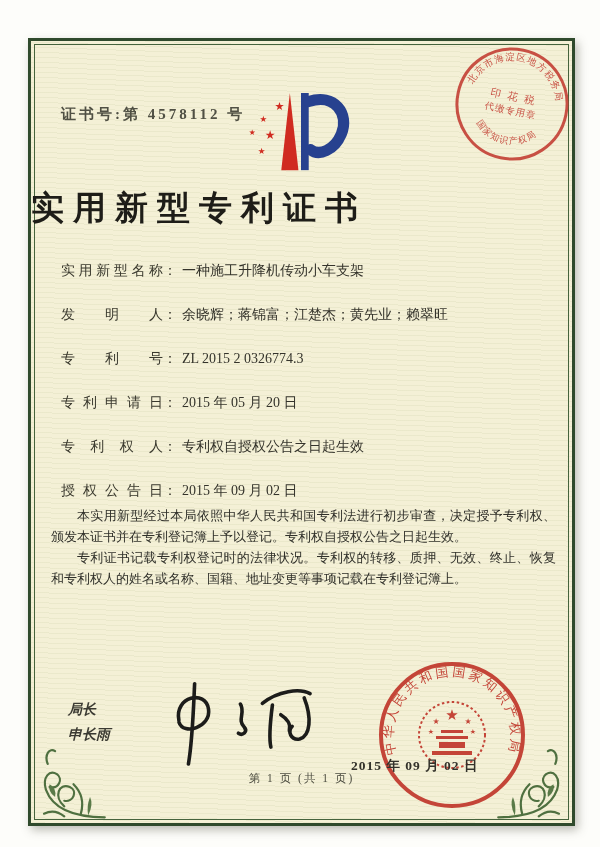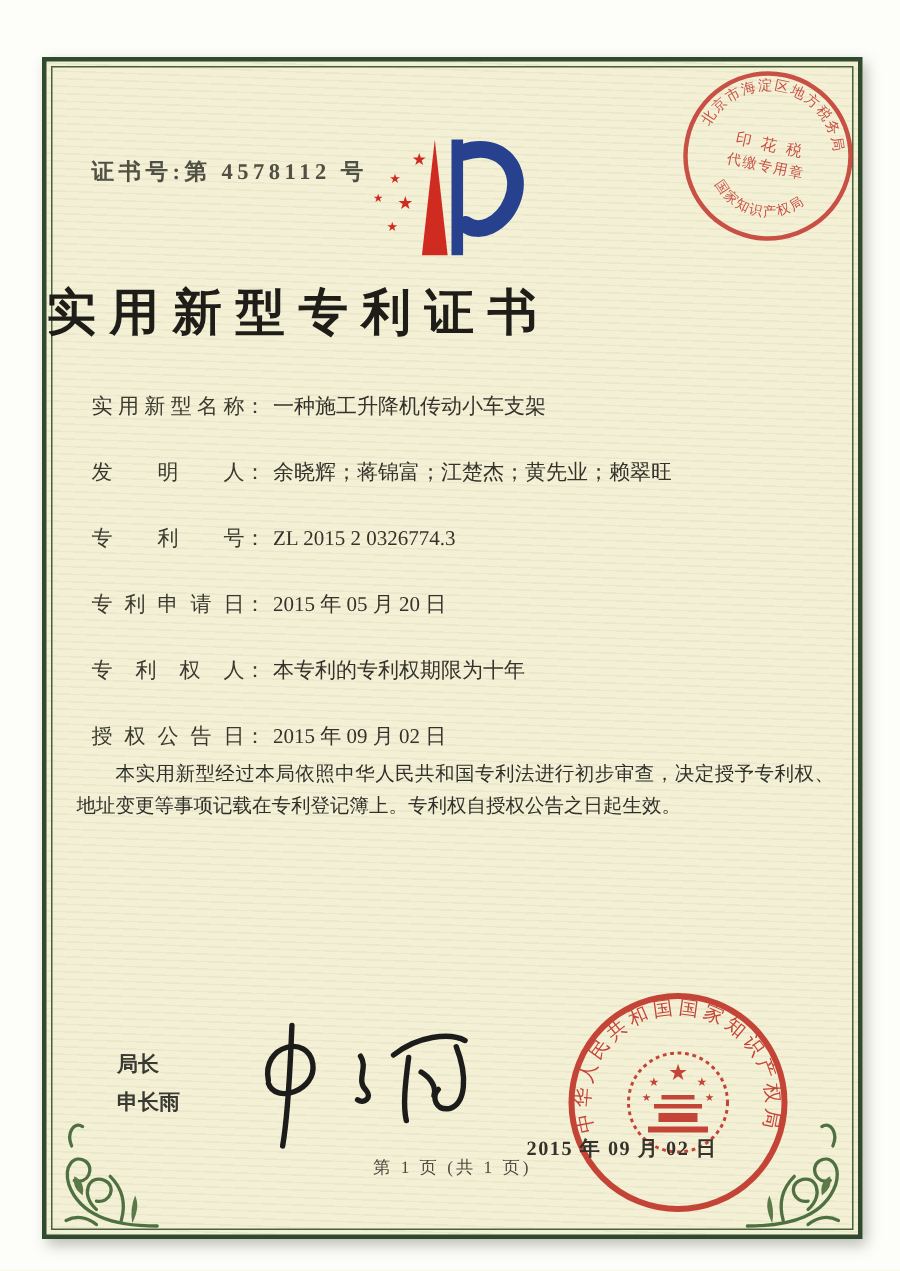--- a/index.html
+++ b/index.html
@@ -34,23 +34,23 @@
   .frow{height:20px;margin-bottom:24px;white-space:nowrap;font-size:14px;color:#3a392e;}
   .flabel{display:inline-block;width:102px;text-align:justify;text-align-last:justify;}
   .fcolon{display:inline-block;}
   .fvalue{display:inline-block;margin-left:5px;color:#34332b;}
   .body-text{
     position:absolute;left:20px;right:16px;top:464px;
     font-size:13px;line-height:21px;text-align:justify;color:#30302a;
   }
   .body-text p{margin:0;text-indent:2em;}
   .signer{
-    position:absolute;left:47px;top:656px;
+    position:absolute;left:37px;top:656px;
     font-family:"Liberation Sans","DejaVu Sans",sans-serif;
-    font-weight:bold;font-size:14px;line-height:25px;color:#3b3a32;
+    font-weight:bold;font-size:14px;line-height:25px;color:#3b3a32;font-style:italic;
   }
   .signature{position:absolute;left:118px;top:633px;width:190px;height:96px;transform:rotate(-2deg);}
   .office-seal{position:absolute;left:344px;top:617px;width:154px;height:154px;opacity:.92;z-index:1;}
   .seal-date{
     position:absolute;left:320px;top:716px;z-index:2;
     font-size:13.5px;font-weight:bold;letter-spacing:1px;color:#33322b;
   }
   .page-footer{
     position:absolute;left:0;top:730px;width:100%;text-align:center;
     font-size:11.5px;letter-spacing:2px;color:#4c4c40;
@@ -107,29 +107,30 @@
     <div class="frow">
       <span class="flabel">发明人</span><span class="fcolon">：</span><span class="fvalue">余晓辉；蒋锦富；江楚杰；黄先业；赖翠旺</span>
     </div>
     <div class="frow">
       <span class="flabel">专利号</span><span class="fcolon">：</span><span class="fvalue">ZL 2015 2 0326774.3</span>
     </div>
     <div class="frow">
       <span class="flabel">专利申请日</span><span class="fcolon">：</span><span class="fvalue">2015 年 05 月 20 日</span>
     </div>
     <div class="frow">
-      <span class="flabel">专利权人</span><span class="fcolon">：</span><span class="fvalue">本专利的专利权期限为十年</span>
+      <span class="flabel">专利权人</span><span class="fcolon">：</span><span class="fvalue">专利权自授权公告之日起生效</span>
     </div>
     <div class="frow">
       <span class="flabel">授权公告日</span><span class="fcolon">：</span><span class="fvalue">2015 年 09 月 02 日</span>
     </div>
   </div>
 
   <div class="body-text">
-    <p>本实用新型经过本局依照中华人民共和国专利法进行初步审查，决定授予专利权、地址变更等事项记载在专利登记簿上。专利权自授权公告之日起生效。</p>
+    <p>本实用新型经过本局依照中华人民共和国专利法进行初步审查，决定授予专利权、颁发本证书并在专利登记簿上予以登记。专利权自授权公告之日起生效。</p>
+    <p>专利证书记载专利权登记时的法律状况。专利权的转移、质押、无效、终止、恢复和专利权人的姓名或名称、国籍、地址变更等事项记载在专利登记簿上。</p>
   </div>
 
   <div class="signer">
     <div>局长</div>
     <div>申长雨</div>
   </div>
 
   <svg class="signature" viewBox="0 0 190 96">
     <g fill="none" stroke="#1c1c1a" stroke-width="3.6" stroke-linecap="round">
       <path d="M30,44 C26,20 58,14 60,34 C62,52 34,60 30,46"></path>

